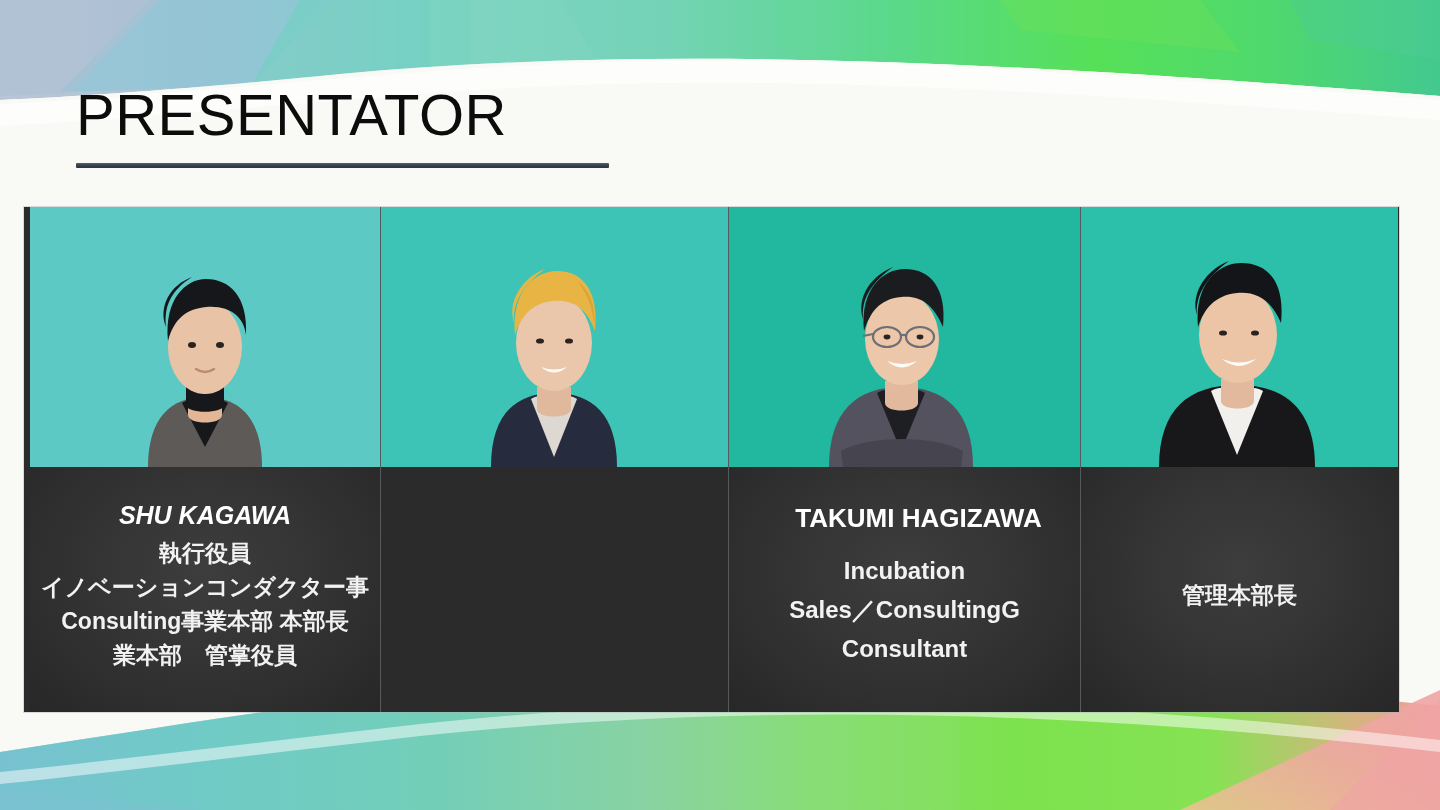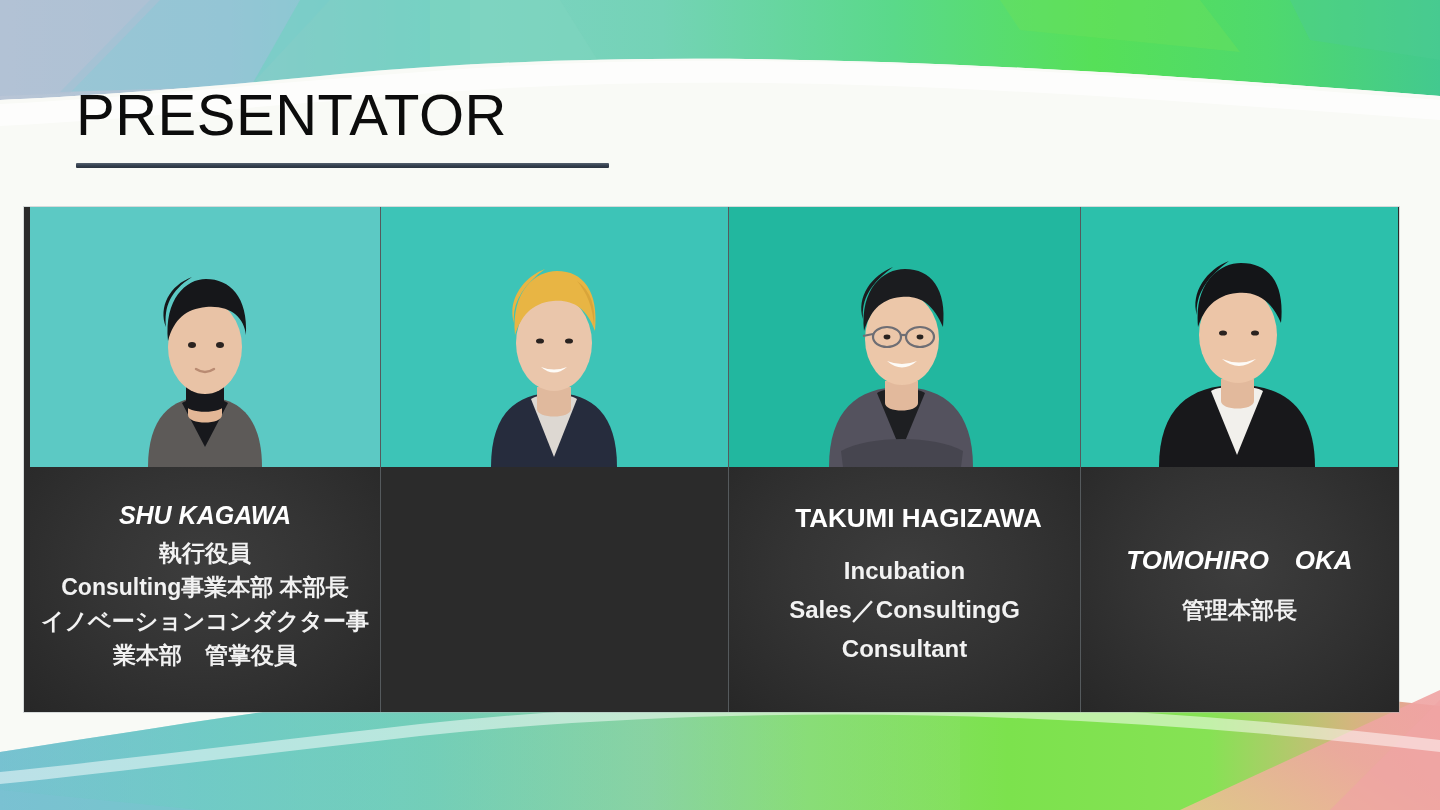--- a/index.html
+++ b/index.html
@@ -218,22 +218,22 @@
             <ellipse cx="162" cy="138" rx="4" ry="3" fill="#2a2320"></ellipse>
             <ellipse cx="190" cy="138" rx="4" ry="3" fill="#2a2320"></ellipse>
             <path d="M166,162 q9,6 18,0" stroke="#b98b72" stroke-width="2.4" fill="none" stroke-linecap="round"></path>
           </g>
         </svg>
       </div>
       <div class="info">
         <div class="person-name italic">SHU KAGAWA</div>
         <div class="person-role">
           <div>執行役員</div>
+          <div>イノベーションコンダクター事</div>
           <div>Consulting事業本部 本部長</div>
-          <div>イノベーションコンダクター事</div>
           <div>業本部　管掌役員</div>
         </div>
       </div>
     </div>
 
     <div class="card card-2" style="width:347px;">
       <div class="photo">
         <svg viewBox="0 0 347 260" preserveAspectRatio="xMidYMid slice">
           <rect width="347" height="260" fill="#3dc4b7"></rect>
           <g>
@@ -300,21 +300,20 @@
             <path d="M117,120 C113,76 138,56 160,56 C188,56 204,76 200,116
                      C190,92 174,84 156,86 C134,88 123,102 117,120 Z" fill="#141518"></path>
             <path d="M116,108 C109,86 126,62 148,54 C126,70 114,88 116,108 Z" fill="#141518"></path>
             <ellipse cx="142" cy="126" rx="4" ry="2.6" fill="#2a2320"></ellipse>
             <ellipse cx="174" cy="126" rx="4" ry="2.6" fill="#2a2320"></ellipse>
             <path d="M141,152 q17,14 34,0 q-17,7 -34,0 Z" fill="#fdfbf7"></path>
           </g>
         </svg>
       </div>
       <div class="info">
-        <div class="person-name italic">TOMOHIRO　OKA</div>
         <div class="person-role">
           <div>管理本部長</div>
         </div>
       </div>
     </div>
 
   </div>
 </div>
 
 </body></html>

